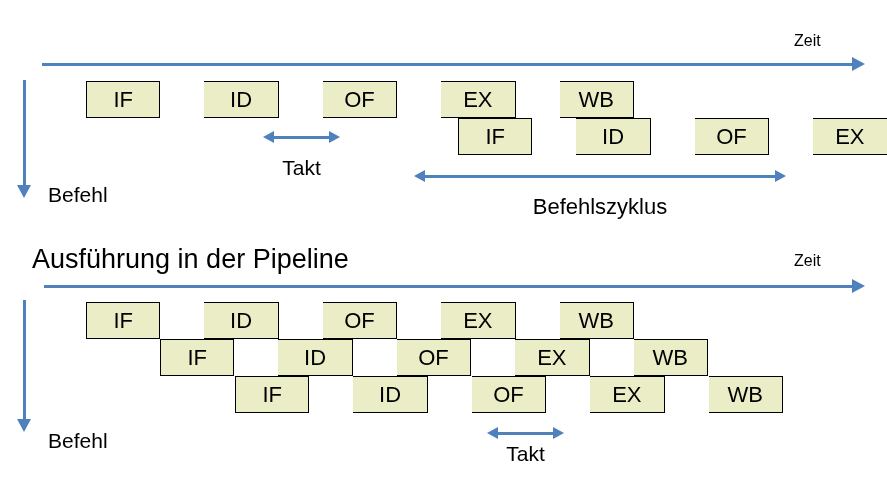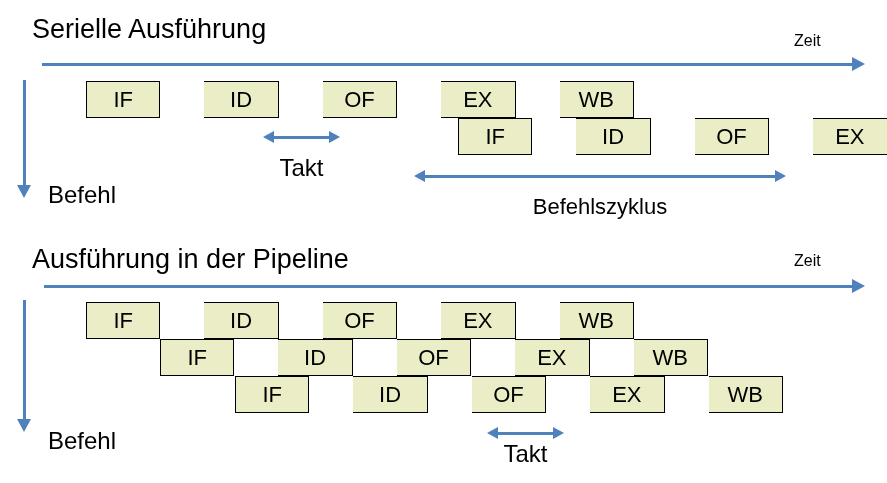--- a/index.html
+++ b/index.html
@@ -28,21 +28,21 @@
     white-space: nowrap;
   }
 
   .axis-label {
     font-size: 16px;
     line-height: 24px;
     white-space: nowrap;
   }
 
   .small-label {
-    font-size: 24px;
+    font-size: 21px;
     line-height: 25px;
     white-space: nowrap;
   }
 
   .centered-label { text-align: center; }
 
   
   .stage-row { display: flex; }
   .cell {
     width: 74.4px;
@@ -103,21 +103,20 @@
     border-top: 6.5px solid transparent;
     border-bottom: 6.5px solid transparent;
   }
 </style>
 </head>
 <body>
 
 <div class="canvas">
 
   <div class="abs" style="left:0; top:0; width:887px; height:240px;">
-    <div class="abs section-title" style="left:32px; top:13px;">Serielle Ausführung</div>
 
     <div class="abs axis-label" style="left:794px; top:29px;">Zeit</div>
     <div class="abs arrow-right" style="left:42px; top:57px; width:823px;">
       <span class="bar"></span>
       <span class="head"></span>
     </div>
 
     <div class="abs arrow-down" style="left:17px; top:80px; height:118px;">
       <span class="bar"></span>
       <span class="head"></span>

